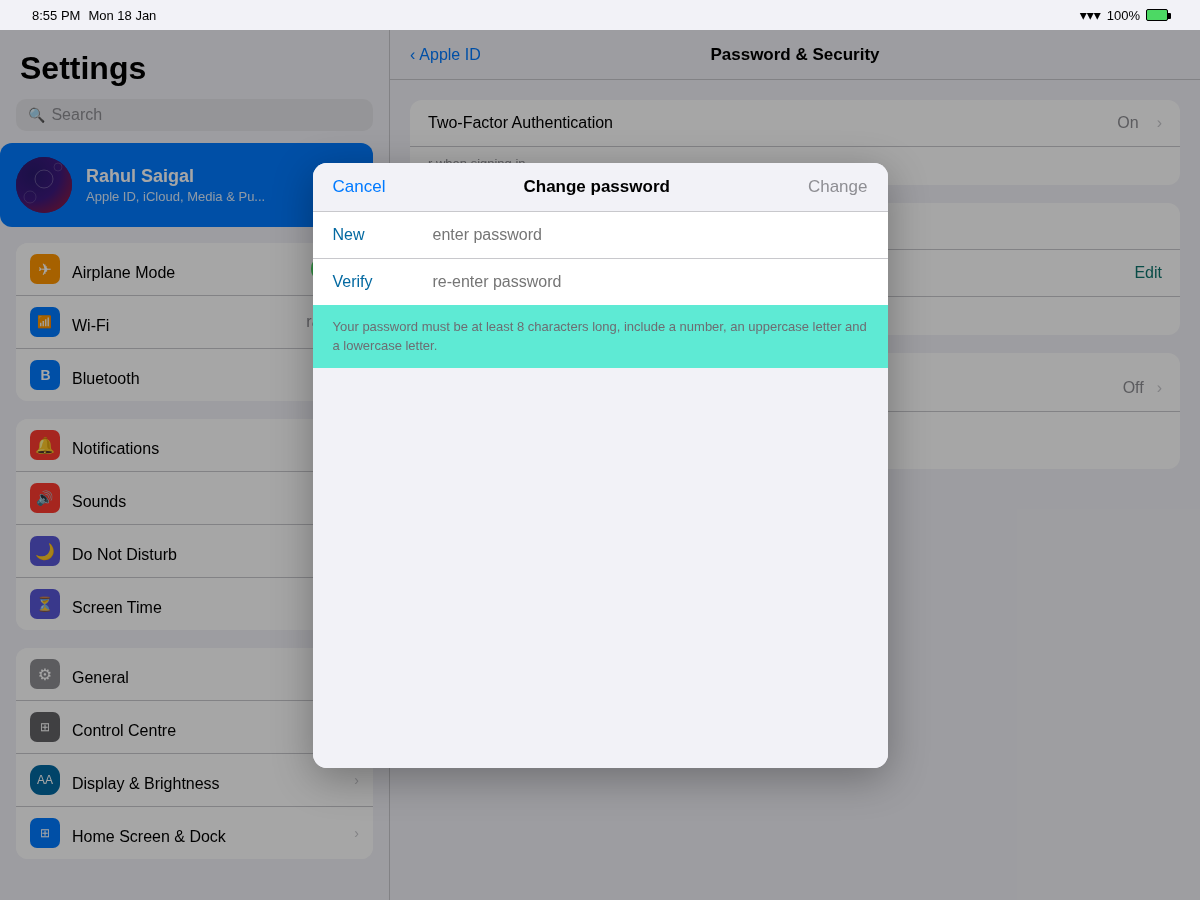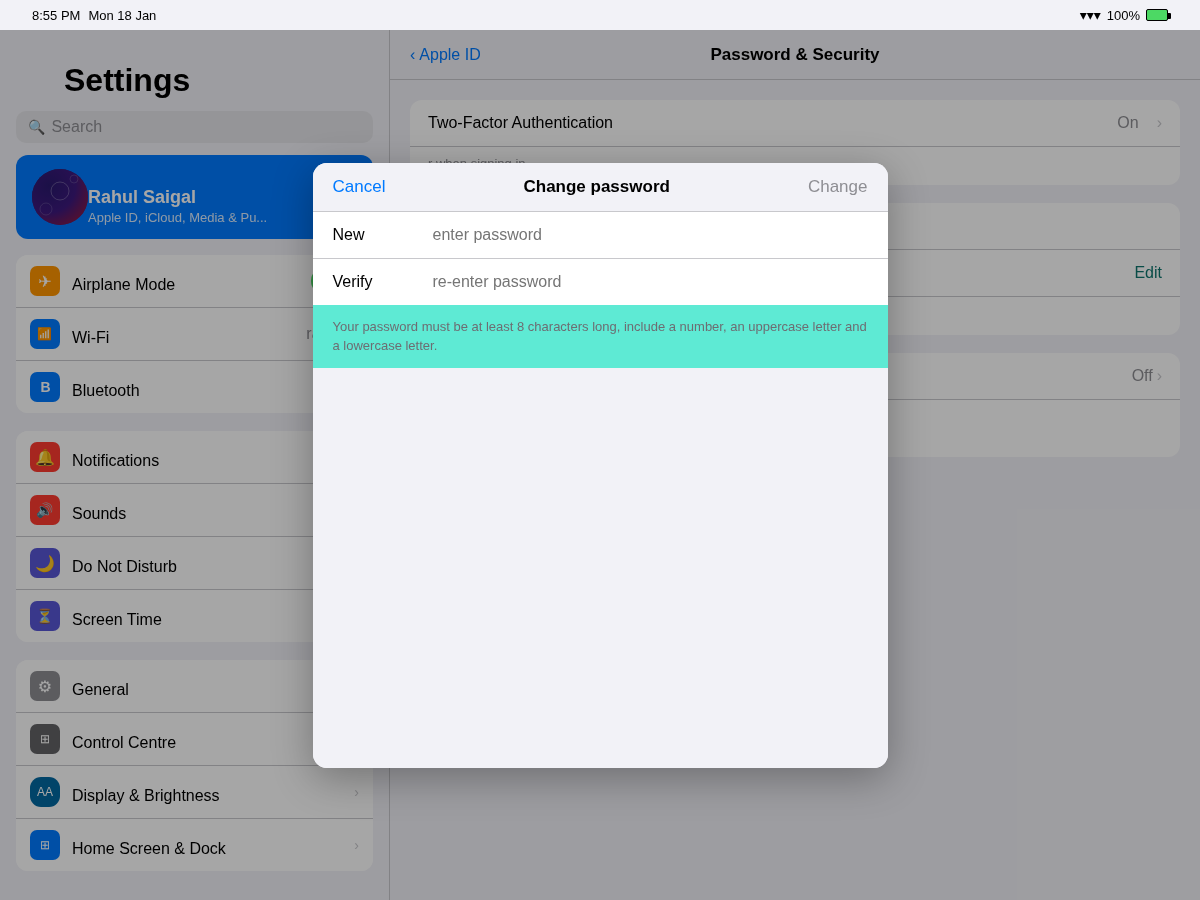--- a/index.html
+++ b/index.html
@@ -44,45 +44,45 @@
       border-right: 1px solid #c8c8cc;
       display: flex;
       flex-direction: column;
       overflow-y: auto;
       flex-shrink: 0;
     }
 
     .sidebar-title {
       font-size: 32px;
       font-weight: 700;
-      padding: 32px 20px 12px 20px;
+      padding: 20px 20px 12px 20px;
       color: #000;
-      margin-left: 44px;
     }
 
     .search-bar {
       margin: 0 16px 12px 16px;
       background: #e5e5ea;
       border-radius: 10px;
       display: flex;
       align-items: center;
       padding: 7px 12px;
       gap: 6px;
     }
     .search-bar-icon { color: #8e8e93; font-size: 14px; }
     .search-bar-text { color: #8e8e93; font-size: 16px; }
 
     
     .profile-card {
-      margin: 0 16px 16px 16px;
+      margin: 0 16px 16px 0;
       background: #007aff;
       border-radius: 12px;
       padding: 14px 16px;
       display: flex;
-      align-items: flex-end;
+      align-items: center;
+      gap: 14px;
       cursor: pointer;
     }
     .profile-avatar {
       width: 56px;
       height: 56px;
       border-radius: 50%;
       background: linear-gradient(135deg, #1a1a4e 0%, #2d2d7e 40%, #4b1a7e 70%, #7e1a4b 100%);
       flex-shrink: 0;
       overflow: hidden;
       display: flex;
@@ -253,21 +253,21 @@
     .modal-field {
       display: flex;
       align-items: center;
       padding: 14px 20px;
       border-bottom: 0.5px solid #c8c8cc;
       gap: 20px;
     }
     .modal-field:last-of-type { border-bottom: none; }
     .field-label {
       font-size: 16px;
-      color: #000000;
+      color: #0369a1;
       width: 80px;
       flex-shrink: 0;
     }
     .field-input {
       flex: 1;
       font-size: 16px;
       color: #c8c8cc;
       border: none;
       outline: none;
       background: transparent;
@@ -433,21 +433,21 @@
         <div class="ps-item">
           <span>Trusted Phone Numbers</span>
           <span class="ps-item-value blue">Edit</span>
         </div>
         <div class="ps-description">and to help recover your account if you have</div>
       </div>
 
       <div class="ps-section">
         <div class="ps-item">
           <span>Recovery Key</span>
-          <div style="display:flex;align-items:center;gap:4px;">
+          <div style="display:flex;align-items:center;gap:13px;margin-top:12px;">
             <span class="ps-item-value">Off</span>
             <span style="color:#c8c8cc;">›</span>
           </div>
         </div>
         <div class="ps-description">
           <span>reate one, the only way to reset your</span><br>
           <span>D or by entering your recovery key.</span>
         </div>
       </div>
     </div>

